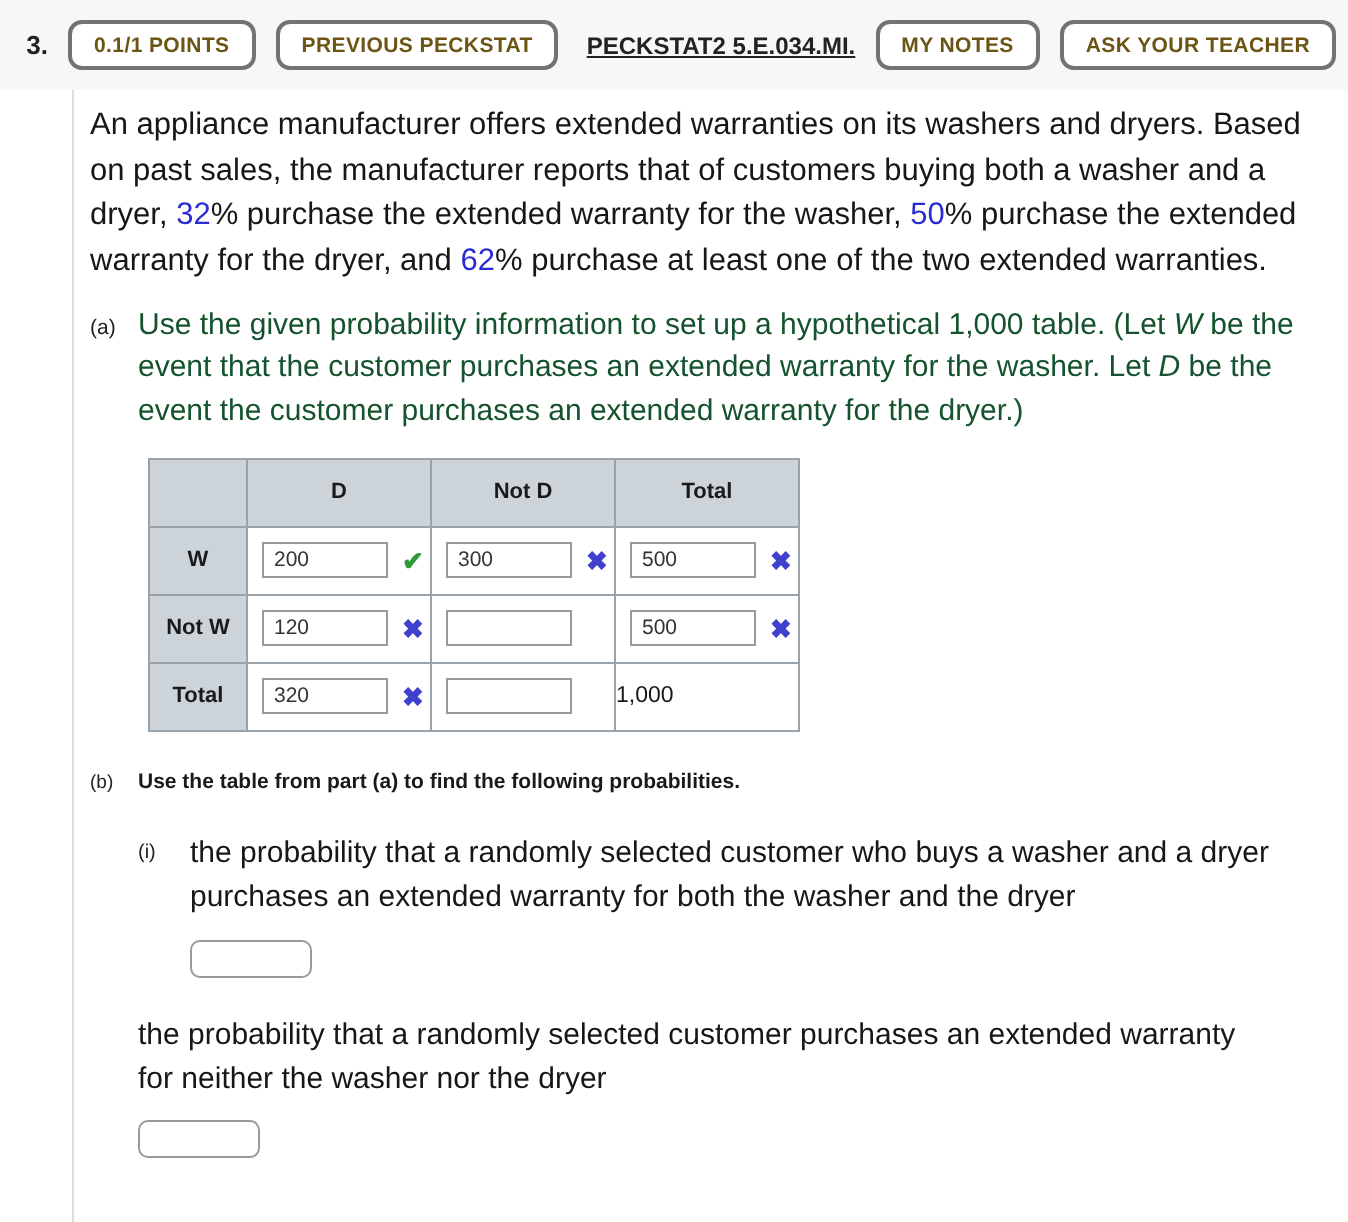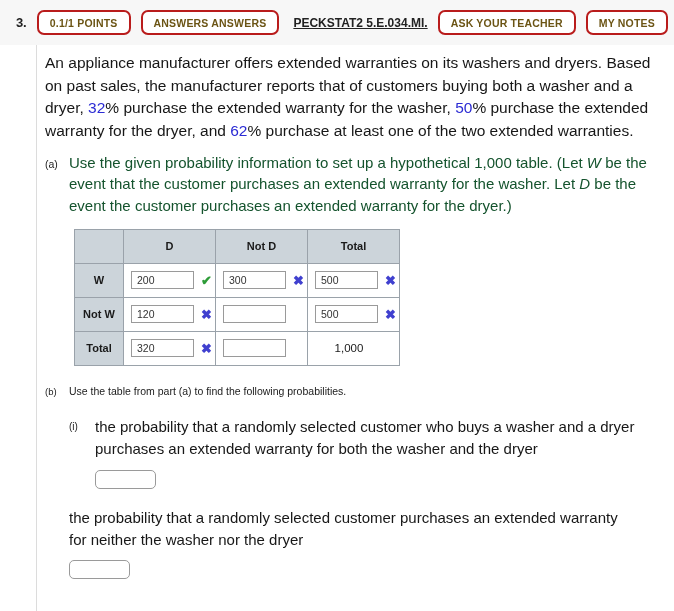--- a/index.html
+++ b/index.html
@@ -35,21 +35,21 @@
   }
   .qnum {
     font-size: 13px;
     font-weight: bold;
     color: #222;
     width: 24px;
     text-align: right;
     margin-right: 10px;
   }
   .pill {
-    border: 2px solid #b91c1c;
+    border: 2px solid #737373;
     border-radius: 7px;
     background: #ffffff;
     color: #6b5414;
     font-size: 10.5px;
     font-weight: bold;
     letter-spacing: 0.2px;
     padding: 6px 11px 5px 11px;
     margin-right: 10px;
     white-space: nowrap;
     line-height: 1;
@@ -172,40 +172,41 @@
     line-height: 1;
     width: 11px;
     display: inline-block;
   }
   .mark.ok { color: #2e9c38; }
   .mark.no { color: #4040cf; }
   .mark.none { color: transparent; }
   .totalval {
     font-size: 11.5px;
     color: #1a1a1a;
-    text-align: center;
+    text-align: left;
     padding-right: 9px;
   }
 
   
   .part-b {
     display: flex;
     margin-top: 19px;
   }
   .part-label-b {
     font-size: 9.5px;
     color: #222;
     width: 24px;
     flex: 0 0 24px;
     padding-top: 1px;
   }
   .part-b-text {
     font-size: 10.5px;
     color: #1a1a1a;
     line-height: 1.3;
+    font-weight: bold;
   }
 
   .sub {
     display: flex;
     margin-top: 18px;
     margin-left: 24px;
   }
   .sub-label {
     font-size: 10px;
     color: #222;
@@ -235,25 +236,25 @@
     display: block;
   }
 </style>
 </head>
 <body>
 
 <div class="toolbar">
   <div class="toolbar-inner">
     <span class="qnum">3.</span>
     <span class="pill">0.1/1 POINTS</span>
-    <span class="pill">ANSWERS ANSWERS</span>
+    <span class="pill">PREVIOUS PECKSTAT</span>
     <span class="probid">PECKSTAT2 5.E.034.MI.</span>
     <span class="spacer"></span>
+    <span class="pill right">MY NOTES</span>
     <span class="pill right">ASK YOUR TEACHER</span>
-    <span class="pill right">MY NOTES</span>
   </div>
 </div>
 
 <div class="vrule"></div>
 
 <div class="content">
 
   <div class="intro">
     <span>An appliance manufacturer offers extended warranties on its washers and dryers. Based on past sales, the manufacturer reports that of customers buying both a washer and a dryer, </span><span class="blue">32</span><span>% purchase the extended warranty for the washer, </span><span class="blue">50</span><span>% purchase the extended warranty for the dryer, and </span><span class="blue">62</span><span>% purchase at least one of the two extended warranties.</span>
   </div>

